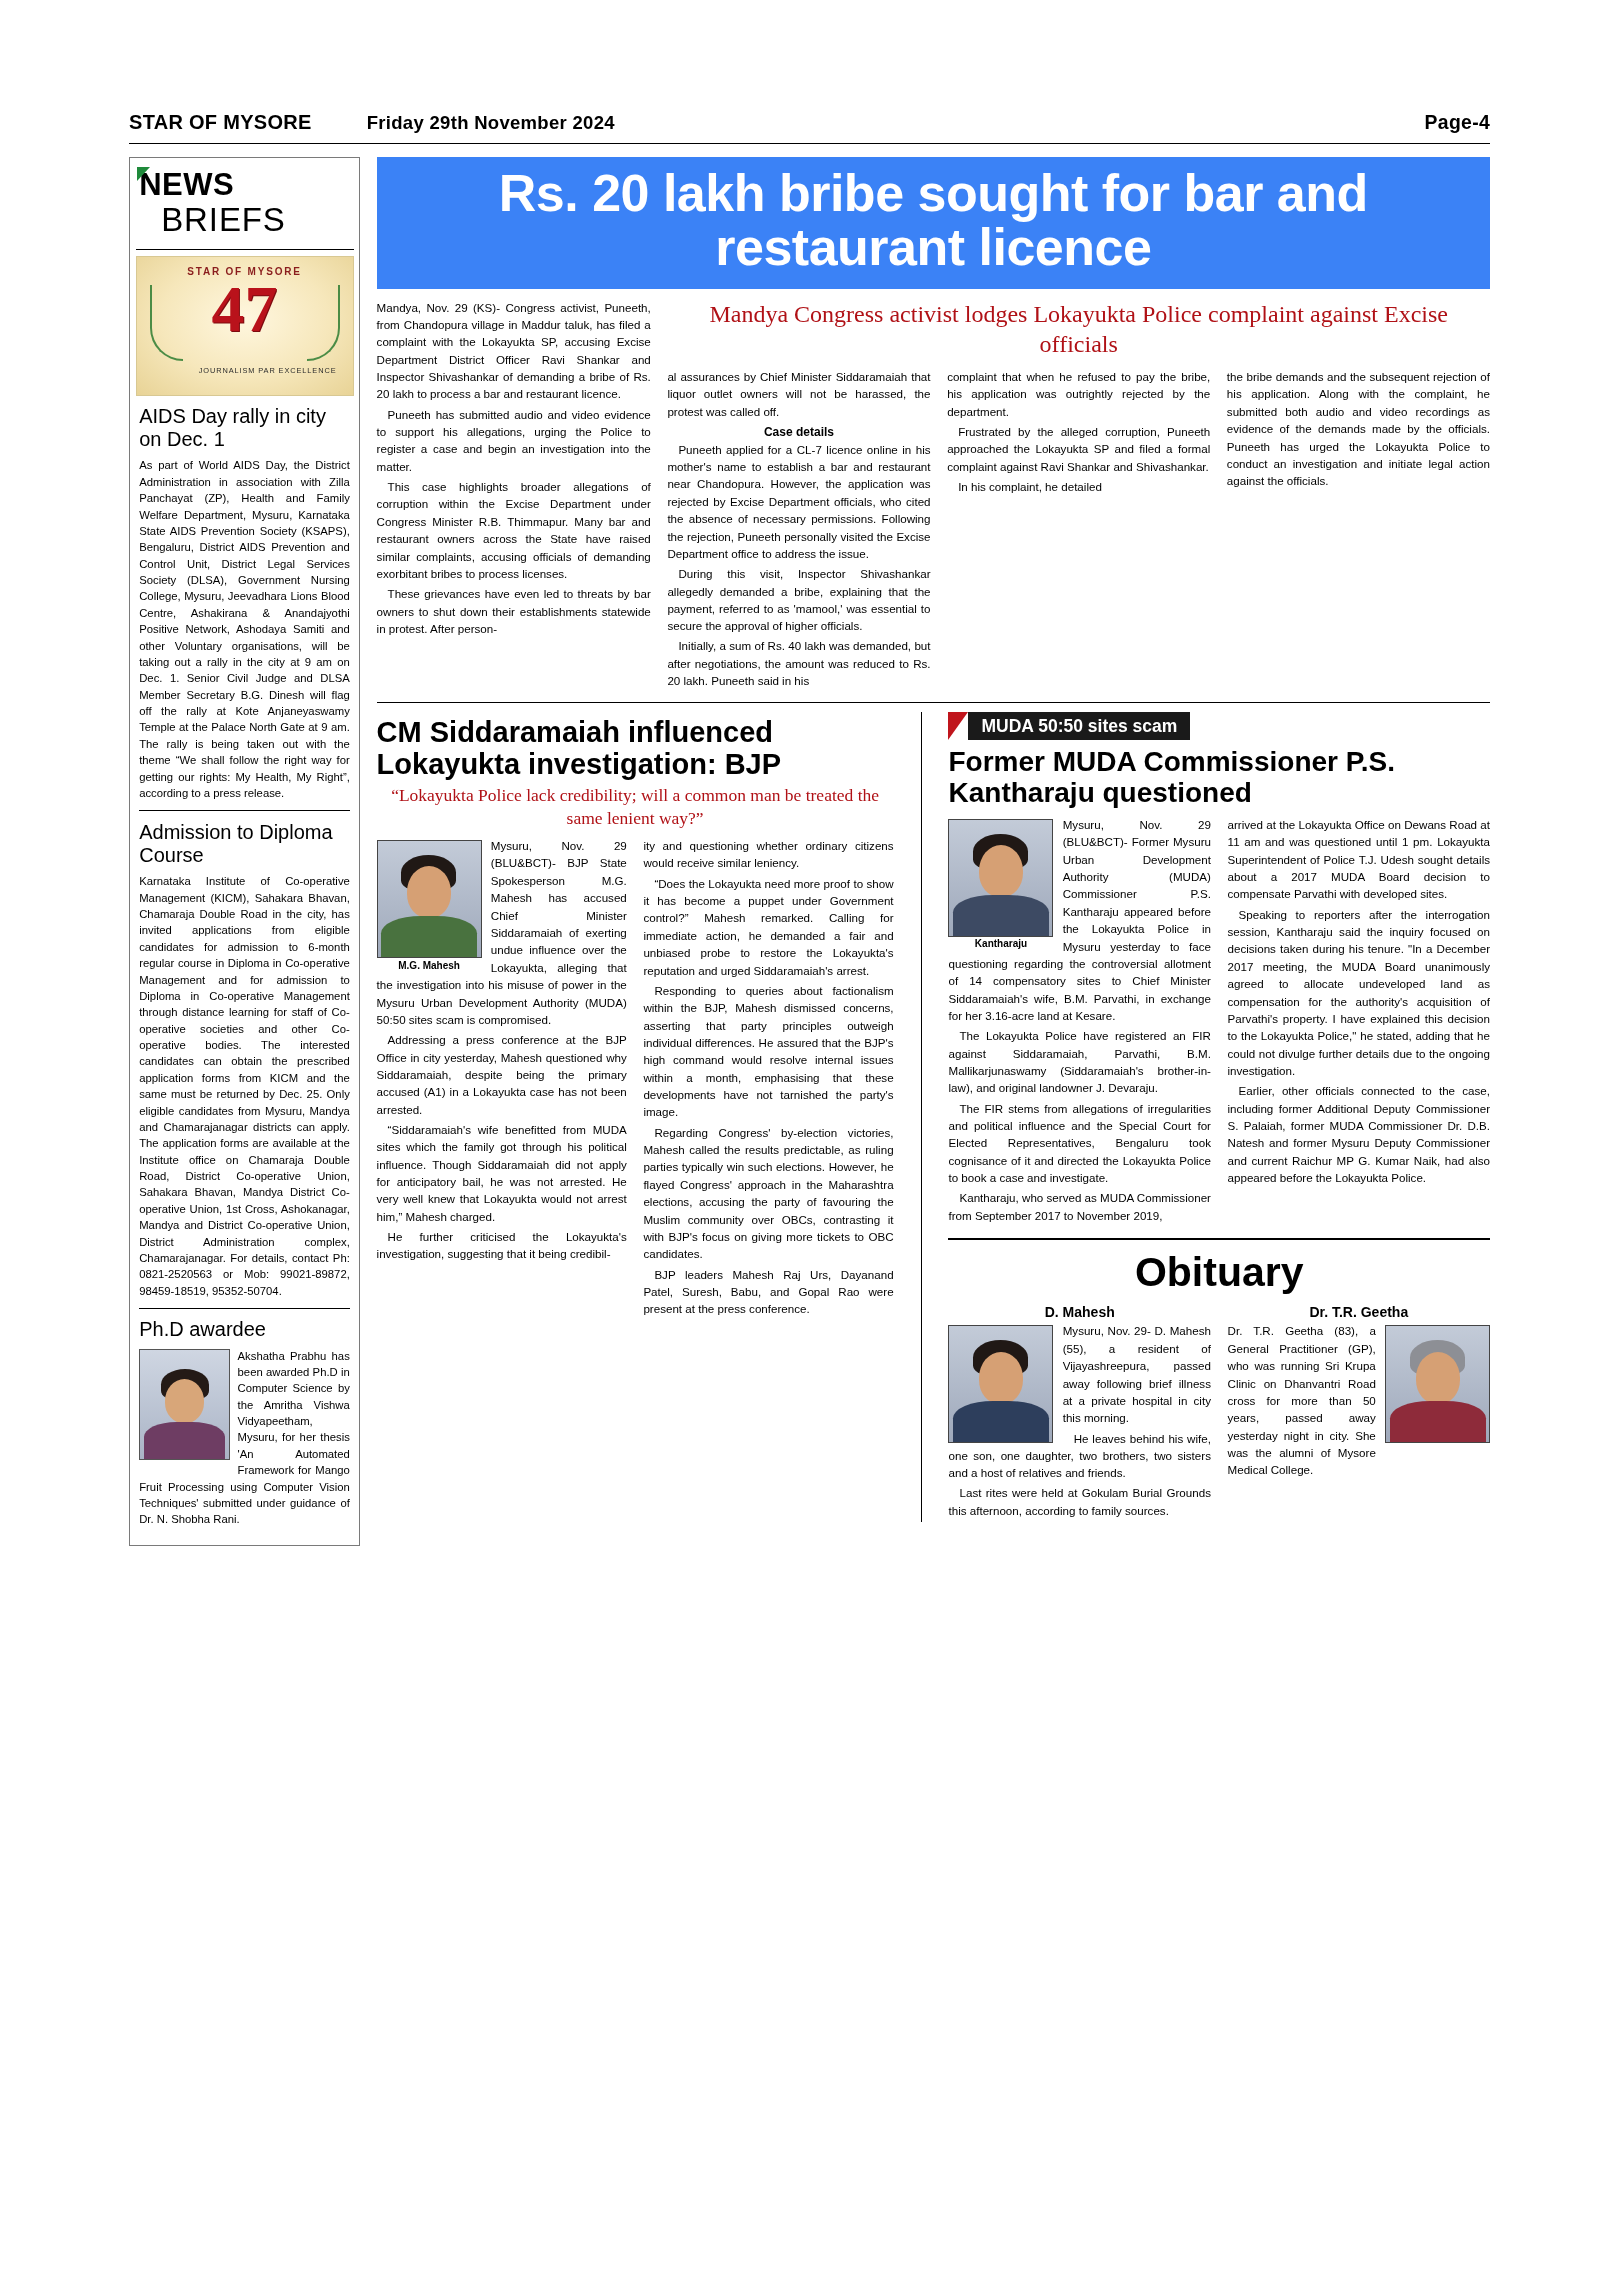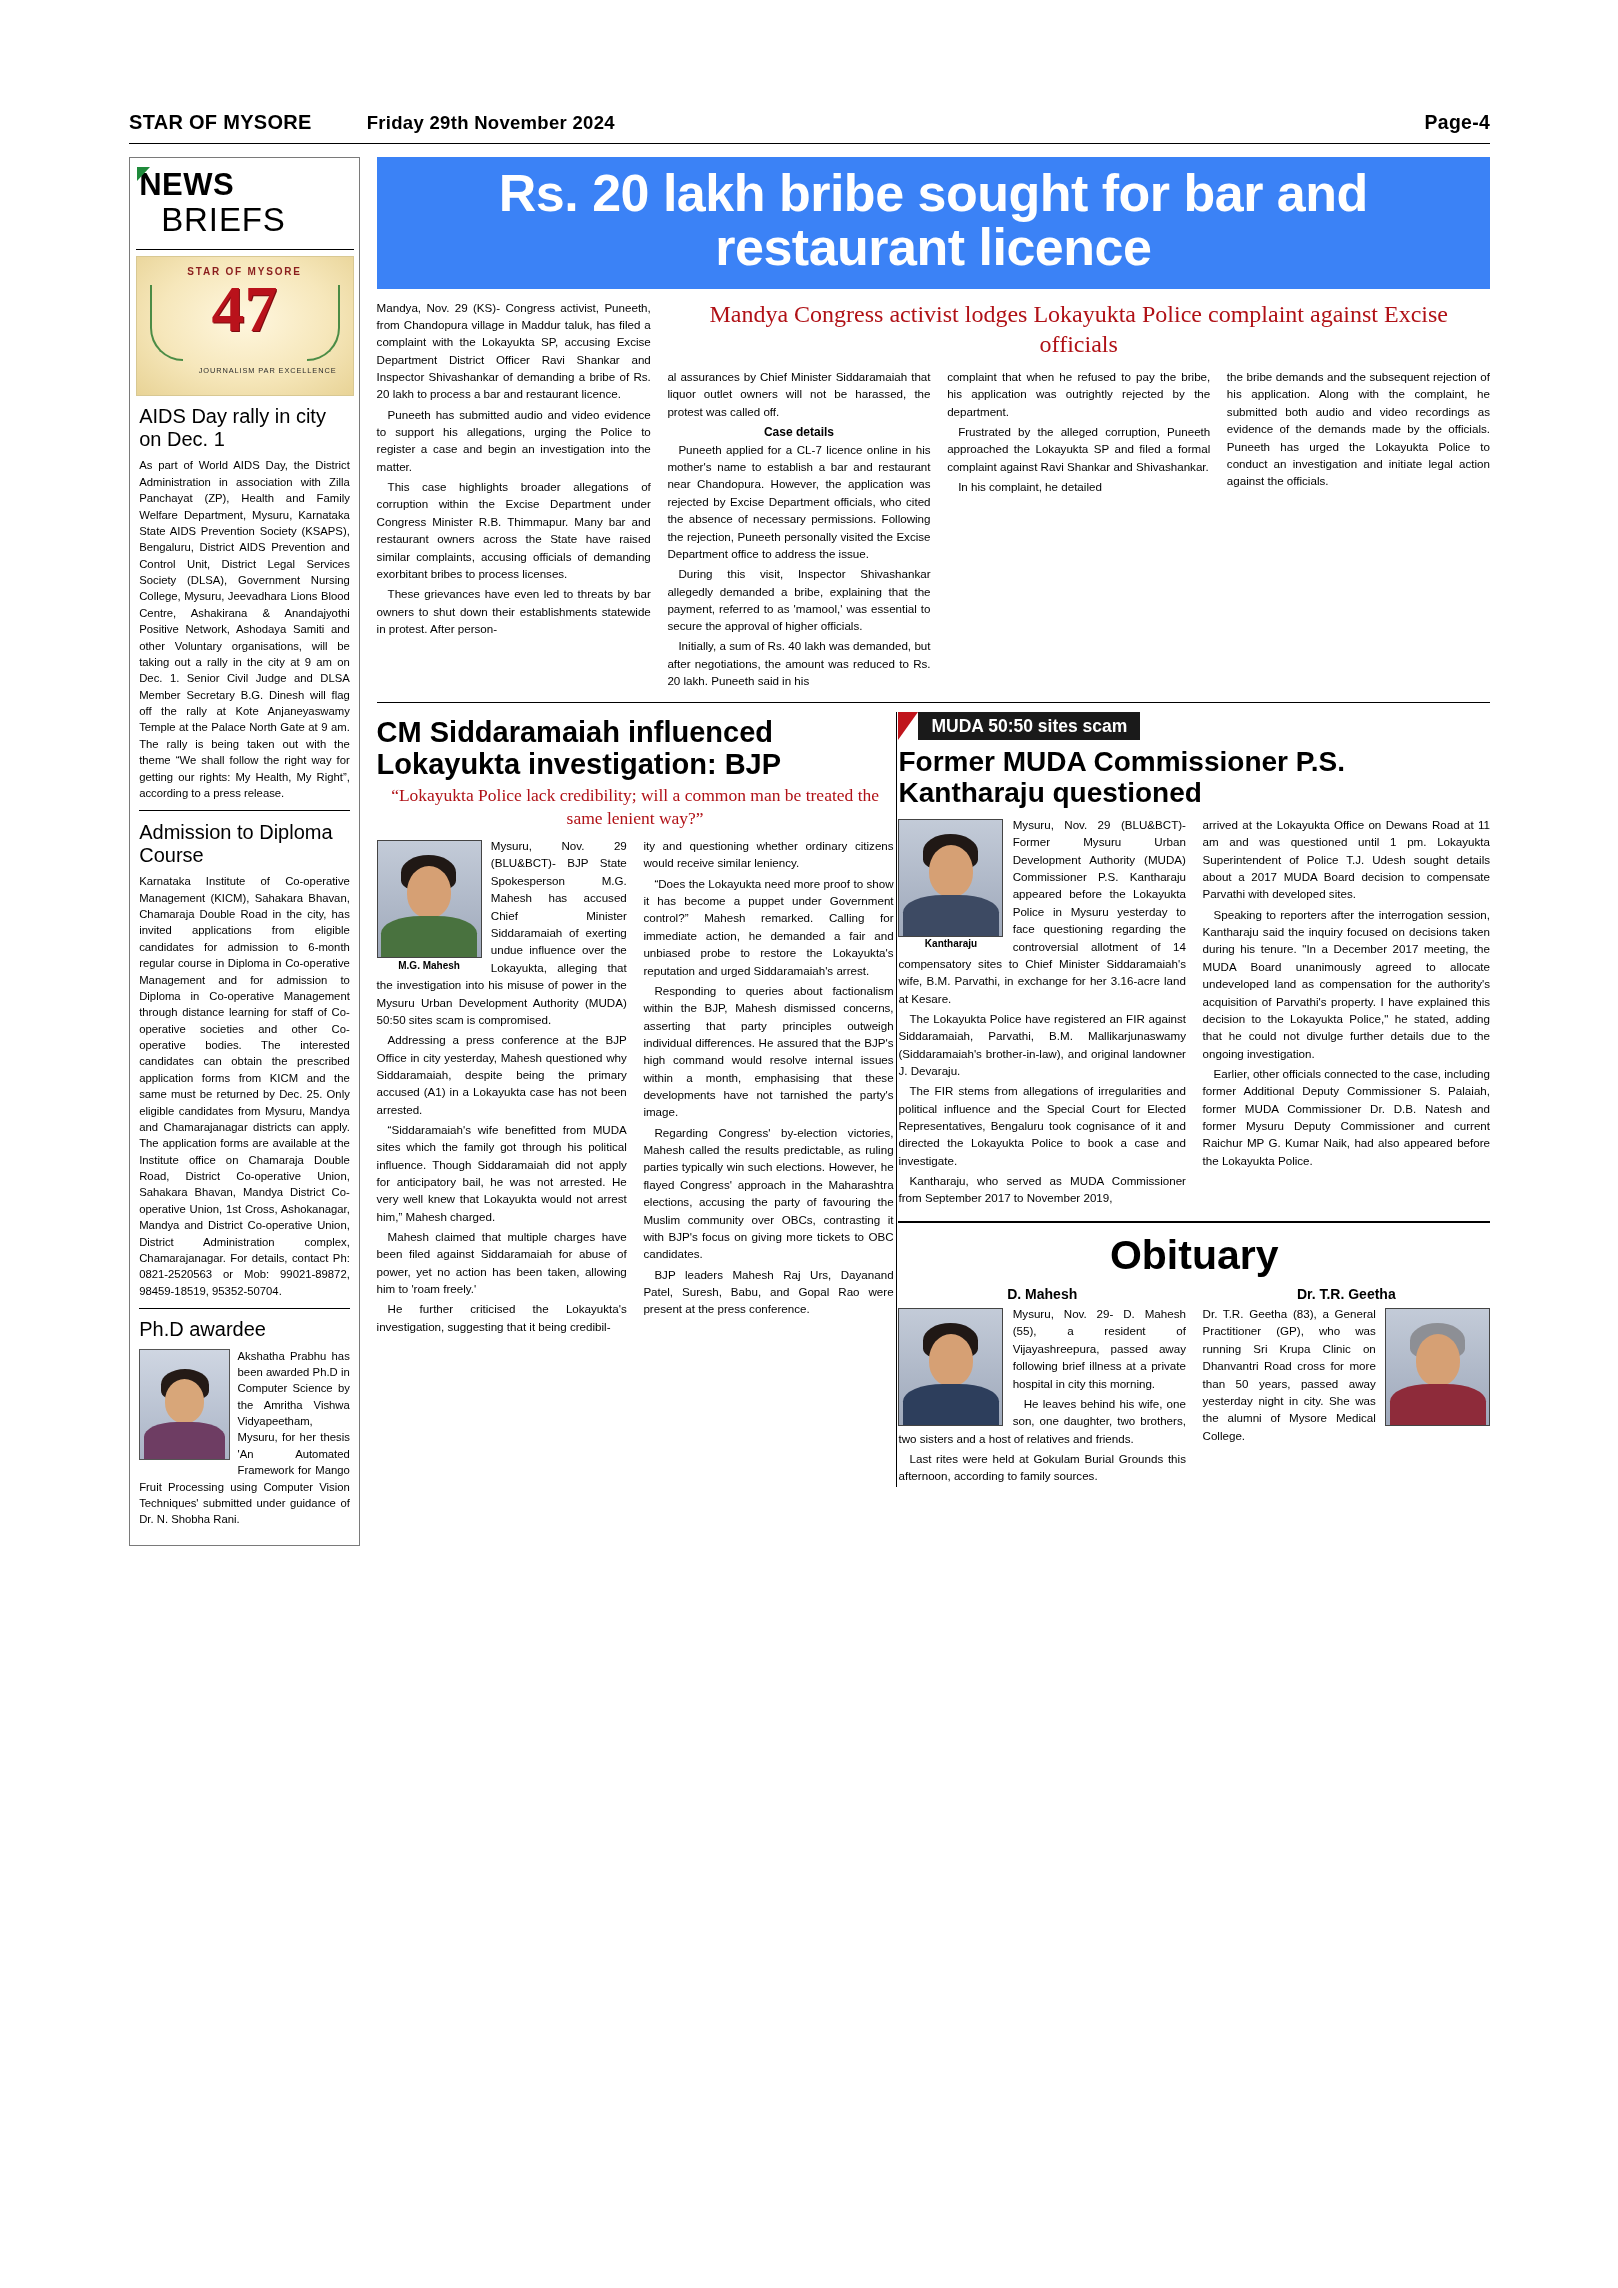--- a/index.html
+++ b/index.html
@@ -416,39 +416,38 @@
             </div>
             <div class="col">
               <p class="body noind">the bribe demands and the subsequent rejection of his application. Along with the complaint, he submitted both audio and video recordings as evidence of the demands made by the officials. Puneeth has urged the Lokayukta Police to conduct an investigation and initiate legal action against the officials.</p>
             </div>
           </div>
         </div>
       </div>
 
       <div class="hr-black"></div>
 
-      <div style="display:flex; gap:2px;">
+      <div style="display:flex; gap:27px;">
 
         <div style="flex:0 0 517px;">
           <div class="art-title">CM Siddaramaiah influenced Lokayukta investigation: BJP</div>
           <div class="quote">“Lokayukta Police lack credibility; will a common man be treated the same lenient way?”</div>
           <div class="cols2">
             <div class="col">
               <div class="imgwrap-left">
                 <div class="photo mahesh">
                   <div class="hair"></div>
                   <div class="face"></div>
                   <div class="body"></div>
                 </div>
                 <div class="cap">M.G. Mahesh</div>
               </div>
               <p class="body noind">Mysuru, Nov. 29 (BLU&amp;BCT)- BJP State Spokesperson M.G. Mahesh has accused Chief Minister Siddaramaiah of exerting undue influence over the Lokayukta, alleging that the investigation into his misuse of power in the Mysuru Urban Development Authority (MUDA) 50:50 sites scam is compromised.</p>
               <p class="body">Addressing a press conference at the BJP Office in city yesterday, Mahesh questioned why Siddaramaiah, despite being the primary accused (A1) in a Lokayukta case has not been arrested.</p>
               <p class="body">“Siddaramaiah's wife benefitted from MUDA sites which the family got through his political influence. Though Siddaramaiah did not apply for anticipatory bail, he was not arrested. He very well knew that Lokayukta would not arrest him,” Mahesh charged.</p>
-              <p class="body">Mahesh claimed that multiple charges have been filed against Siddaramaiah for abuse of power, yet no action has been taken, allowing him to 'roam freely.'</p>
               <p class="body">He further criticised the Lokayukta's investigation, suggesting that it being credibil-</p>
             </div>
             <div class="col">
               <p class="body noind">ity and questioning whether ordinary citizens would receive similar leniency.</p>
               <p class="body">“Does the Lokayukta need more proof to show it has become a puppet under Government control?” Mahesh remarked. Calling for immediate action, he demanded a fair and unbiased probe to restore the Lokayukta's reputation and urged Siddaramaiah's arrest.</p>
               <p class="body">Responding to queries about factionalism within the BJP, Mahesh dismissed concerns, asserting that party principles outweigh individual differences. He assured that the BJP's high command would resolve internal issues within a month, emphasising that these developments have not tarnished the party's image.</p>
               <p class="body">Regarding Congress' by-election victories, Mahesh called the results predictable, as ruling parties typically win such elections. However, he flayed Congress' approach in the Maharashtra elections, accusing the party of favouring the Muslim community over OBCs, contrasting it with BJP's focus on giving more tickets to OBC candidates.</p>
               <p class="body">BJP leaders Mahesh Raj Urs, Dayanand Patel, Suresh, Babu, and Gopal Rao were present at the press conference.</p>
             </div>
           </div>

